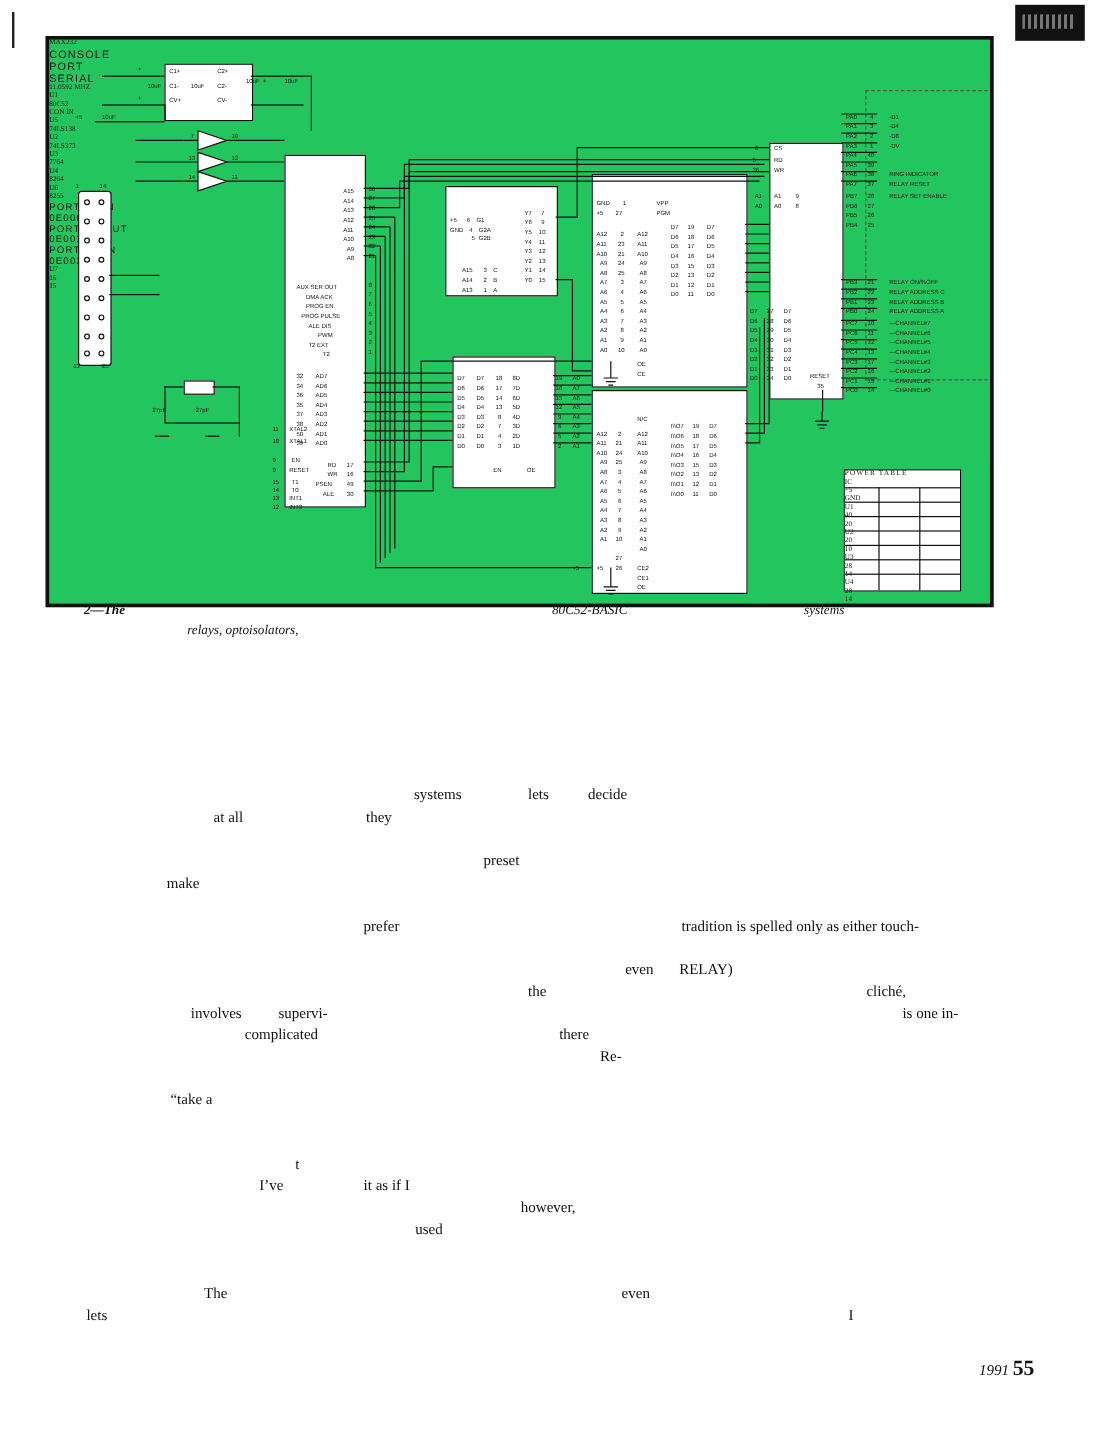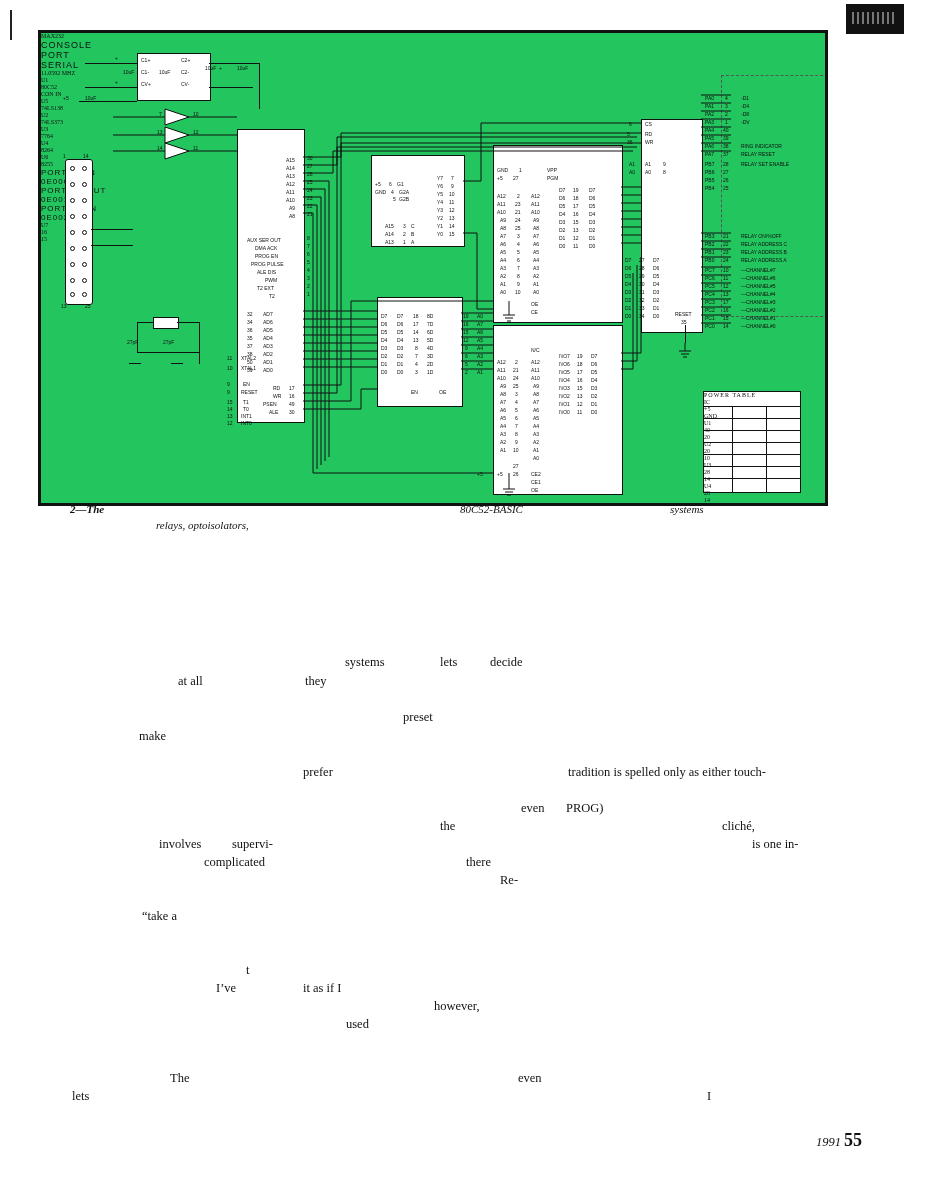--- a/index.html
+++ b/index.html
@@ -738,21 +738,21 @@
       <span class="frag" style="left: 345px; top: 655px;">systems</span>
       <span class="frag" style="left: 440px; top: 655px;">lets</span>
       <span class="frag" style="left: 490px; top: 655px;">decide</span>
       <span class="frag" style="left: 178px; top: 674px;">at all</span>
       <span class="frag" style="left: 305px; top: 674px;">they</span>
       <span class="frag" style="left: 403px; top: 710px;">preset</span>
       <span class="frag" style="left: 139px; top: 729px;">make</span>
       <span class="frag" style="left: 303px; top: 765px;">prefer</span>
       <span class="frag" style="left: 568px; top: 765px;">tradition is spelled only as either touch-</span>
       <span class="frag" style="left: 521px; top: 801px;">even</span>
-      <span class="frag" style="left: 566px; top: 801px;">PROG)</span>
+      <span class="frag" style="left: 566px; top: 801px;">RELAY)</span>
       <span class="frag" style="left: 440px; top: 819px;">the</span>
       <span class="frag" style="left: 722px; top: 819px;">cliché,</span>
       <span class="frag" style="left: 752px; top: 837px;">is one in-</span>
       <span class="frag" style="left: 159px; top: 837px;">involves</span>
       <span class="frag" style="left: 232px; top: 837px;">supervi-</span>
       <span class="frag" style="left: 204px; top: 855px;">complicated</span>
       <span class="frag" style="left: 466px; top: 855px;">there</span>
       <span class="frag" style="left: 500px; top: 873px;">Re-</span>
       <span class="frag" style="left: 142px; top: 909px;">“take a</span>
       <span class="frag" style="left: 246px; top: 963px;">t</span>

